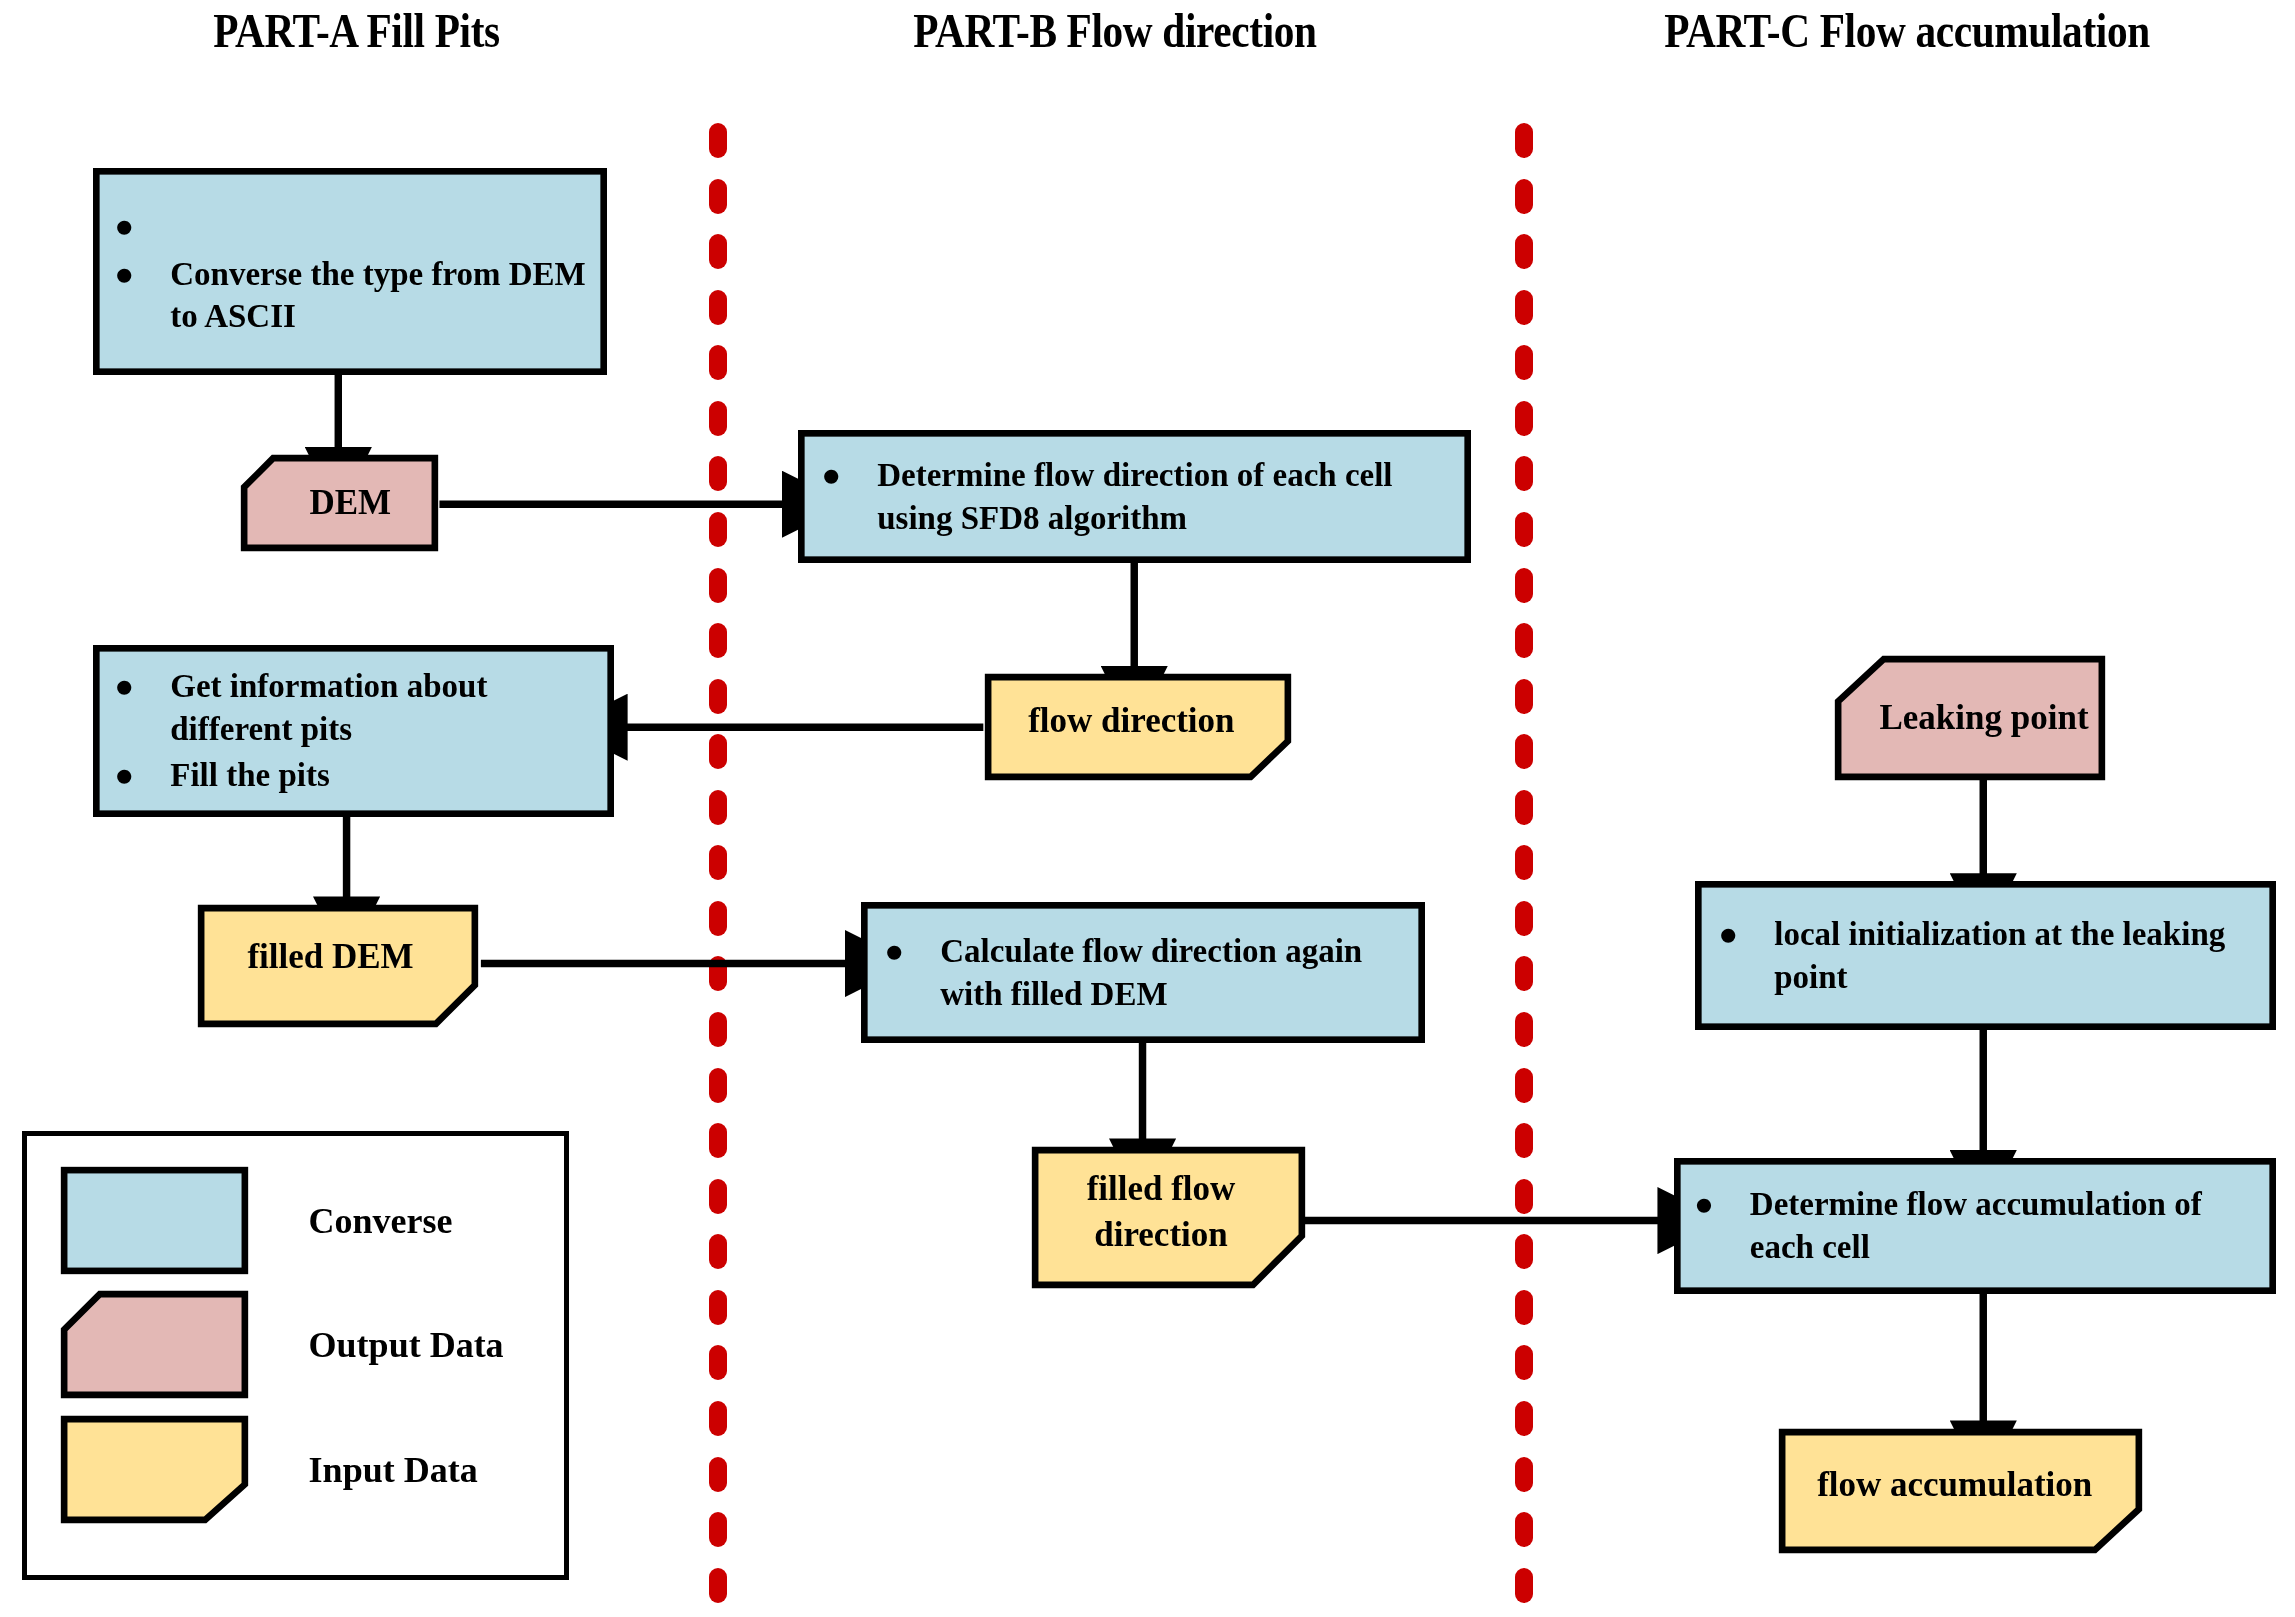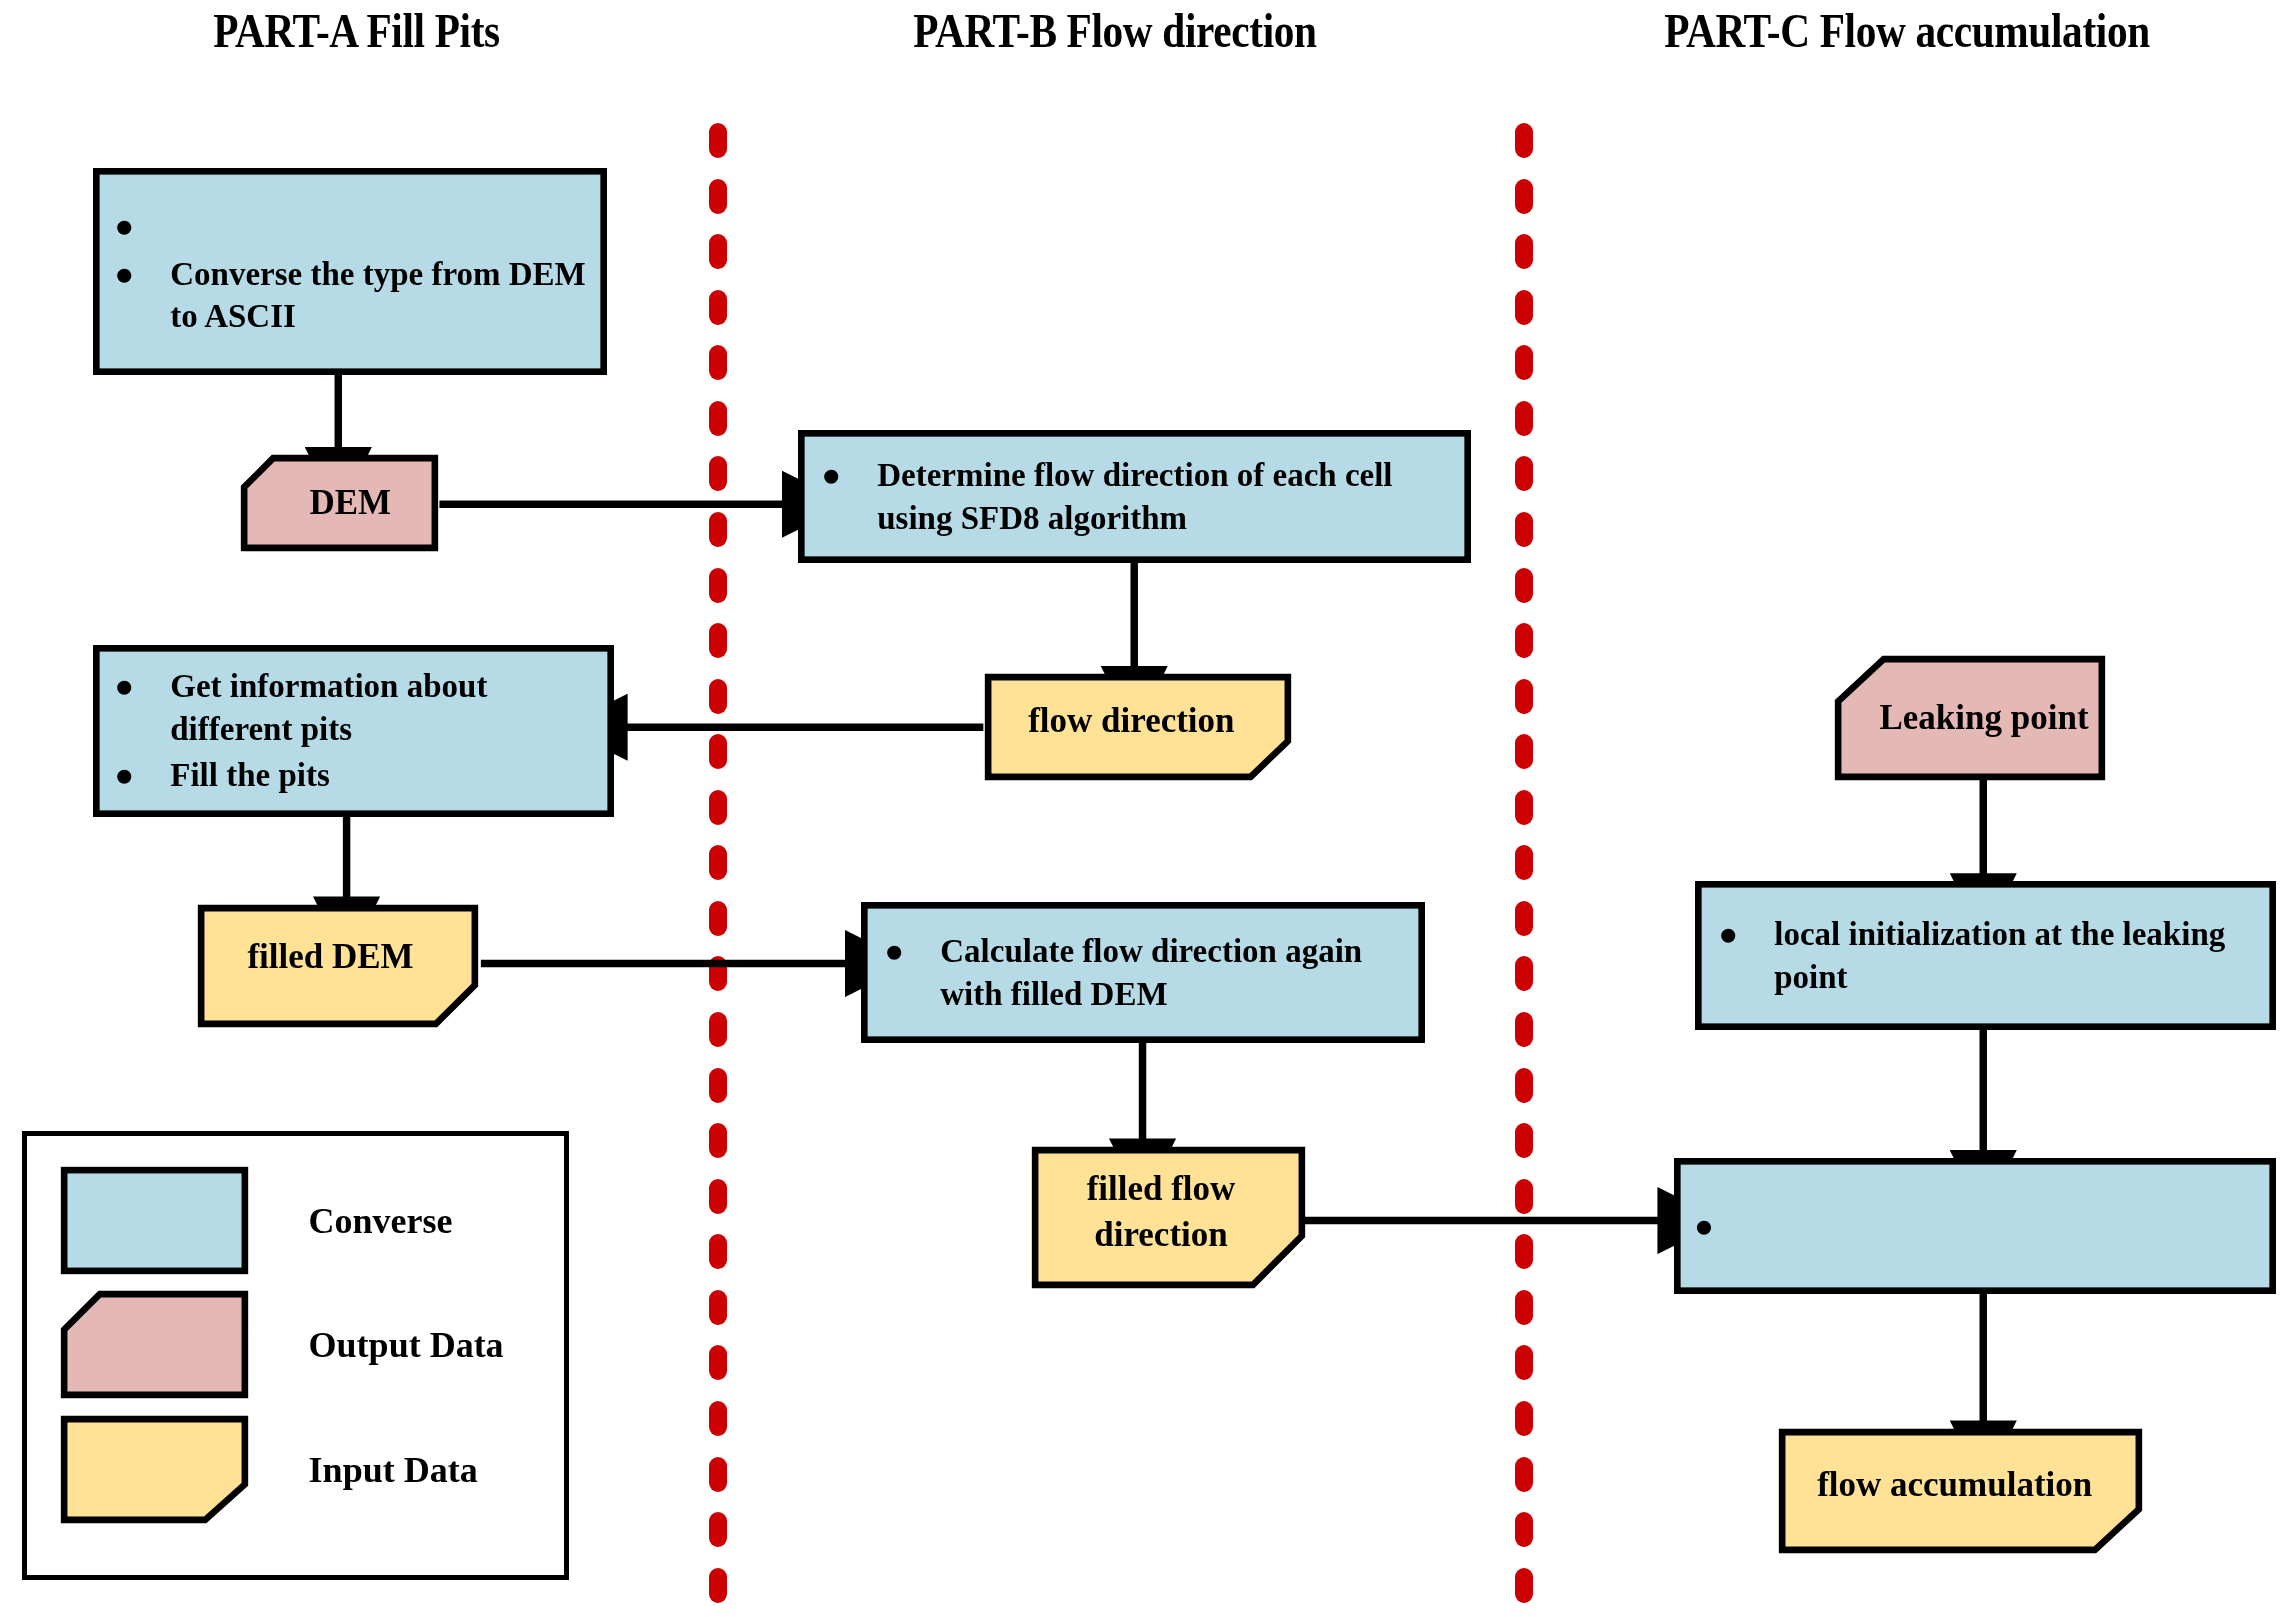--- a/index.html
+++ b/index.html
@@ -330,20 +330,21 @@
     </div>
   </div>
 
   <div class="node" id="n-determine-flow-accumulation" style="left:1674px; top:1158px; width:602px; height:136px;">
     <svg viewBox="0 0 726 164" preserveAspectRatio="none">
       <rect x="4" y="4" width="718" height="156" fill="#b7dbe6" stroke="#000000" stroke-width="8"></rect>
     </svg>
     <div class="txt" style="padding:6.6px 6.6px 6.6px 16.6px; font-size:33px;">
       <div class="row" style="width:100%;">
         <span class="bul">●</span>
+        <span class="btext">Determine flow accumulation of each cell</span>
       </div>
     </div>
   </div>
 
   <div class="node" id="n-flow-accumulation" style="left:1778px; top:1428px; width:365px; height:126px;">
     <svg viewBox="0 0 440 152" preserveAspectRatio="none">
       <path d="M 5,5 L 435,5 L 435,98 L 382,147 L 5,147 Z" fill="#ffe296" stroke="#000000" stroke-width="8" stroke-linejoin="miter"></path>
     </svg>
     <div class="txt centered" style="font-size:35px; padding-bottom:13.3px; padding-right:11.6px;">
       <span>flow accumulation</span>

